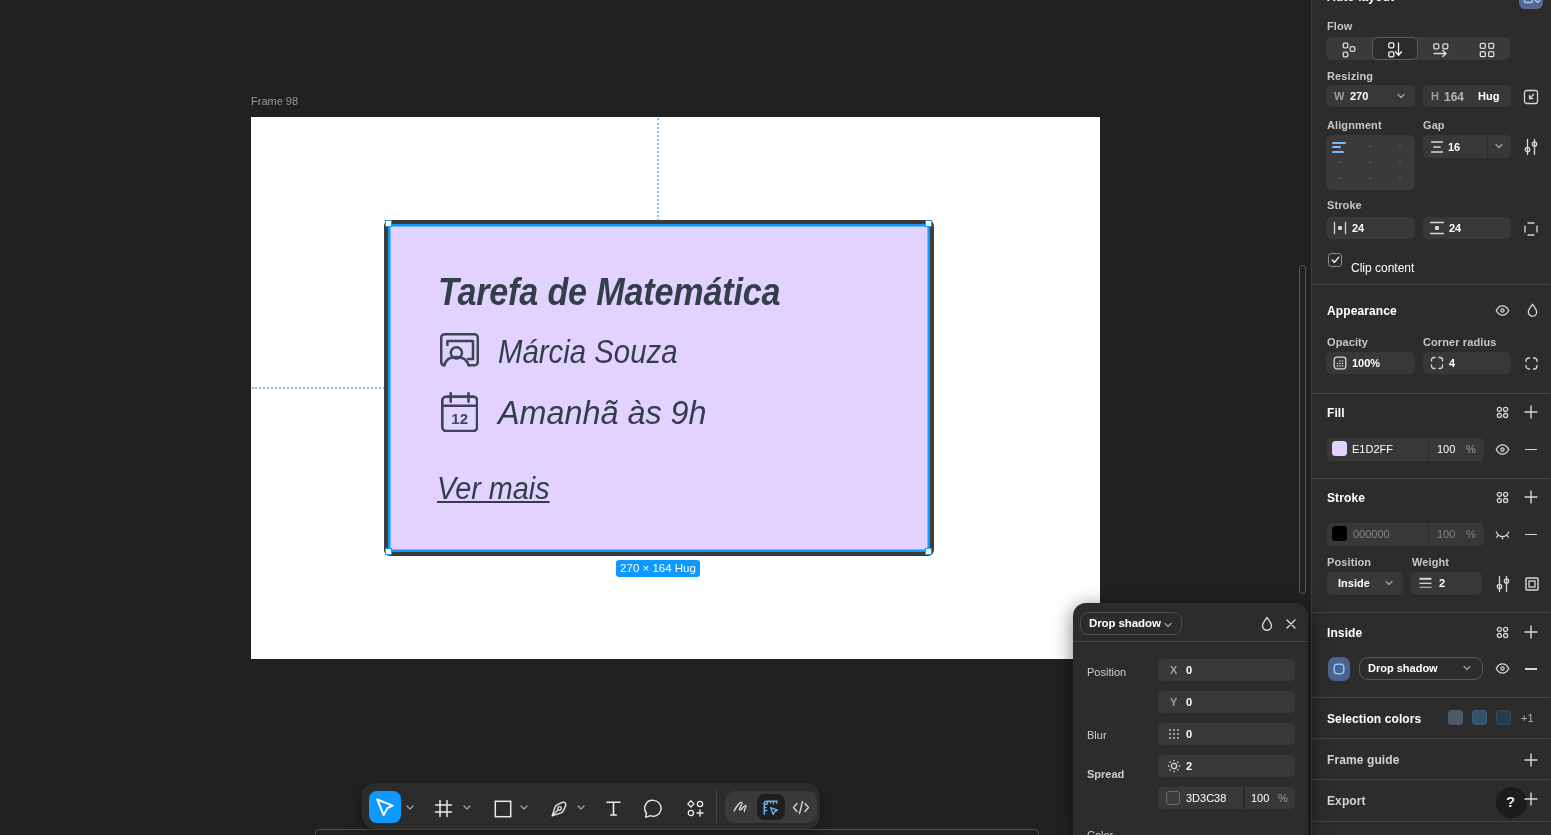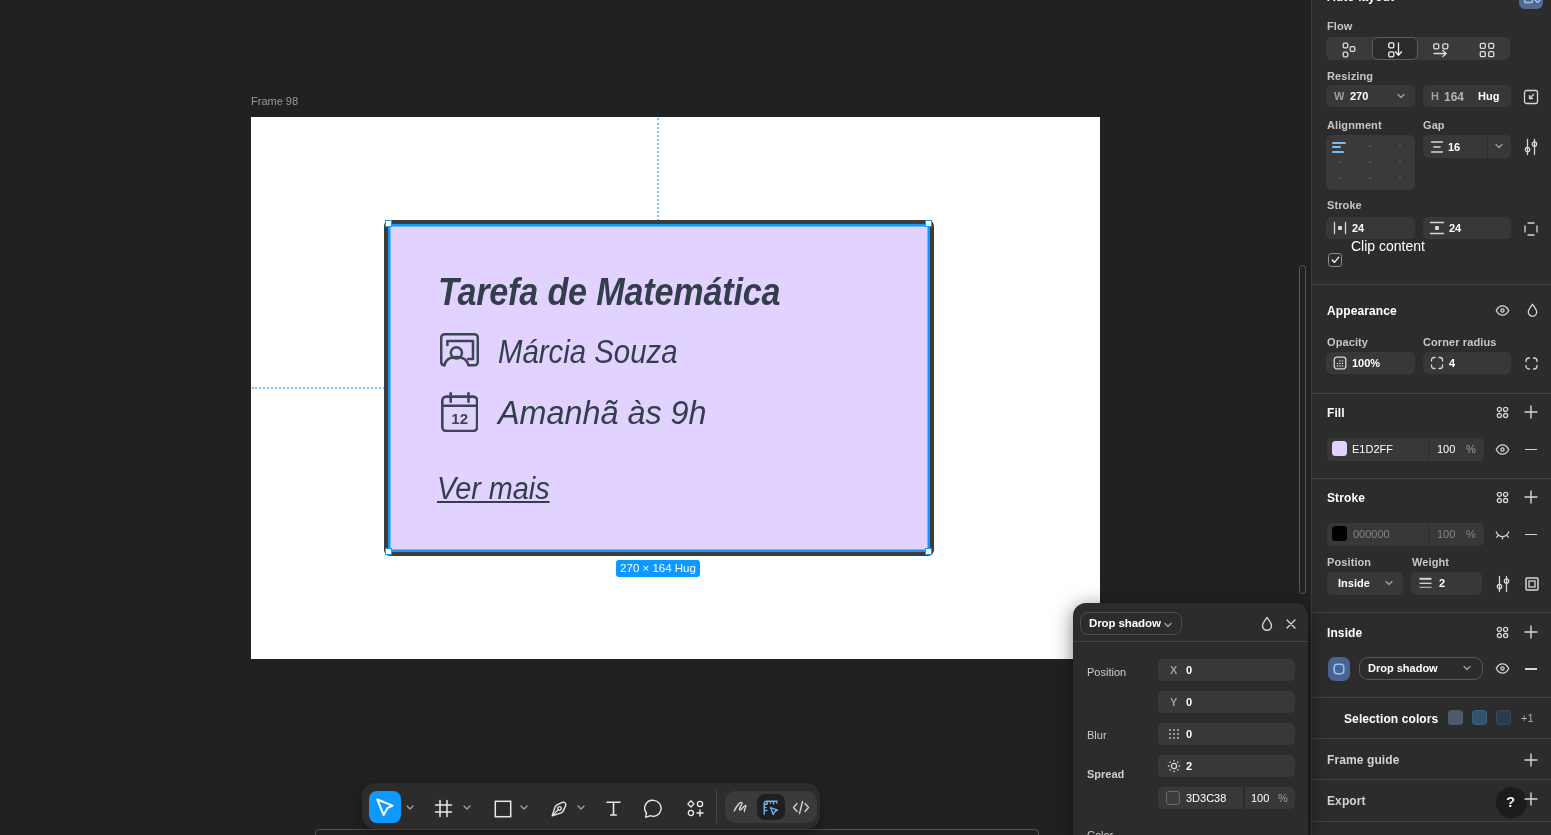--- a/index.html
+++ b/index.html
@@ -246,21 +246,21 @@
     </svg>
     <span class="val" style="left:138px;top:222px;">24</span>
     <svg class="ic" style="left:212px;top:221px" width="16" height="16" viewBox="0 0 16 16">
       <path class="wicon" d="M5,2 h6 M14,5 v6 M11,14 h-6 M2,11 v-6"></path>
     </svg>
 
     <div class="abs" style="left:17px;top:253px;width:14px;height:14px;border:1.5px solid #909090;border-radius:3.5px;box-sizing:border-box;"></div>
     <svg class="ic" style="left:20px;top:256px" width="9" height="8" viewBox="0 0 9 8">
       <path d="M1.2,4 l2.2,2.3 L7.8,1.2" stroke="#fff" stroke-width="1.3" fill="none" stroke-linecap="round" stroke-linejoin="round"></path>
     </svg>
-    <span class="abs" style="left:40px;top:238px;font-size:14px;color:#fff;">Clip content</span>
+    <span class="abs" style="left:40px;top:261px;font-size:12px;color:#fff;">Clip content</span>
     <div class="divider" style="top:284px;"></div>
 
     <div class="hdr" style="left:16px;top:304px;">Appearance</div>
     <svg class="ic" style="left:184px;top:304px" width="15" height="13" viewBox="0 0 15 13">
       <path class="wicon" d="M1.3,6.5 C2.8,3.4 5,1.8 7.5,1.8 C10,1.8 12.2,3.4 13.7,6.5 C12.2,9.6 10,11.2 7.5,11.2 C5,11.2 2.8,9.6 1.3,6.5 Z"></path>
       <circle cx="7.5" cy="6.5" r="1.6" class="wicon"></circle>
     </svg>
     <svg class="ic" style="left:216px;top:303px" width="11" height="14" viewBox="0 0 11 14">
       <path class="wicon" d="M5.5,1.3 C7.8,4.5 9.7,6.9 9.7,9.1 A4.2,4.2 0 0 1 1.3,9.1 C1.3,6.9 3.2,4.5 5.5,1.3 Z"></path>
     </svg>
@@ -384,21 +384,21 @@
     <svg class="ic" style="left:150px;top:663px" width="12" height="10" viewBox="0 0 12 10">
       <path class="chev" d="M3,3.5 l3,3 3,-3"></path>
     </svg>
     <svg class="ic" style="left:184px;top:662px" width="15" height="13" viewBox="0 0 15 13">
       <path class="wicon" d="M1.3,6.5 C2.8,3.4 5,1.8 7.5,1.8 C10,1.8 12.2,3.4 13.7,6.5 C12.2,9.6 10,11.2 7.5,11.2 C5,11.2 2.8,9.6 1.3,6.5 Z"></path>
       <circle cx="7.5" cy="6.5" r="1.6" class="wicon"></circle>
     </svg>
     <div class="abs" style="left:214px;top:668px;width:12px;height:1.6px;background:#d6d6d6;"></div>
     <div class="divider" style="top:697px;"></div>
 
-    <div class="hdr" style="left:33px;top:712px;">Selection colors</div>
+    <div class="hdr" style="left:16px;top:712px;">Selection colors</div>
     <div class="abs" style="left:137px;top:710px;width:15px;height:15px;background:#4e5a66;border-radius:3.5px;"></div>
     <div class="abs" style="left:161px;top:710px;width:15px;height:15px;background:#33526e;border-radius:3.5px;border:1px solid #44617c;box-sizing:border-box;"></div>
     <div class="abs" style="left:185px;top:710px;width:15px;height:15px;background:#2c3a4e;border-radius:3.5px;border:1px solid #3e4a5d;box-sizing:border-box;"></div>
     <span class="abs" style="left:210px;top:712px;font-size:11px;color:#b0b0b0;">+1</span>
     <div class="divider" style="top:738px;"></div>
 
     <div class="hdr" style="left:16px;top:753px;color:#d2d2d2;">Frame guide</div>
     <svg class="ic" style="left:213px;top:753px" width="14" height="14" viewBox="0 0 14 14">
       <path d="M7,1 V13 M1,7 H13" stroke="#d6d6d6" stroke-width="1.4" stroke-linecap="round"></path>
     </svg>

